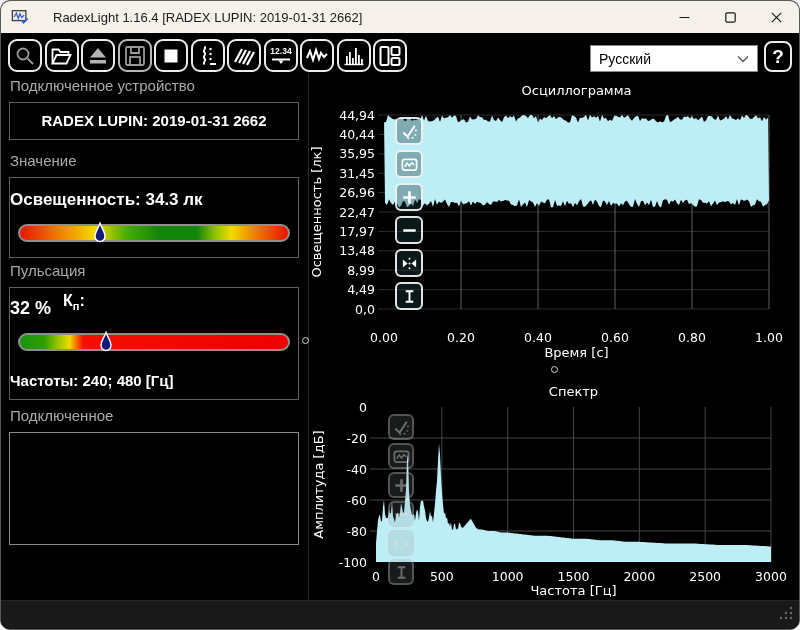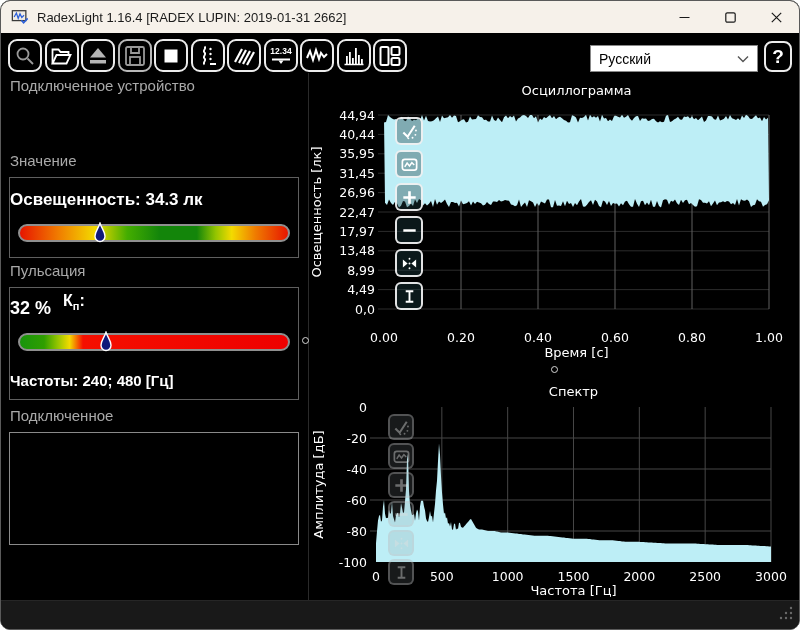--- a/index.html
+++ b/index.html
@@ -1,20 +1,20 @@
 <!DOCTYPE html>
 <html><head>
 <meta charset="utf-8">
 <style>
   html,body{margin:0;padding:0;background:#ffffff;font-family:"Liberation Sans",sans-serif;}
   .window{position:relative;width:800px;height:630px;background:#000;border:1px solid #5a5a5a;
           border-radius:10px;overflow:hidden;box-sizing:border-box;}
   
   .titlebar{position:absolute;top:0;left:0;right:0;height:32px;background:#f6f1ea;
-            display:flex;align-items:center;}
+            display:flex;align-items:center;gap:16px;}
   .app-icon{margin-left:10px;width:18px;height:18px;flex:0 0 auto;}
   .title-text{margin-left:8px;font-size:13px;color:#1b1b1b;white-space:nowrap;}
   .win-controls{margin-left:auto;display:flex;height:100%;}
   .win-btn{width:46px;height:100%;display:flex;align-items:center;justify-content:center;cursor:default;}
   
   .toolbar{position:absolute;top:33px;left:0;right:0;height:38px;display:flex;align-items:flex-end;
            padding-left:7px;box-sizing:border-box;background:#000;}
   .tb-btn{width:34px;height:33px;border:2px solid #ececec;border-radius:9px;margin-right:2.5px;
           display:flex;align-items:center;justify-content:center;background:#000;box-sizing:border-box;}
   .tb-btn svg{width:26px;height:26px;stroke:#fff;fill:none;stroke-width:1.8;}
@@ -170,20 +170,23 @@
       <svg class="lang-chevron" width="12" height="8" viewBox="0 0 12 8">
           <path d="M1,1.5L6,6.5L11,1.5" fill="none" stroke="#555" stroke-width="1.4"></path>
         </svg>
     </div>
     <div class="help-btn">
       <span>?</span>
     </div>
   </div>
 
   <div class="sec-label" style="top:76px">Подключенное устройство</div>
+  <div class="panel-box" style="top:101px;height:38px">
+    <div class="device-text">RADEX LUPIN: 2019-01-31 2662</div>
+  </div>
 
   <div class="sec-label" style="top:151px">Значение</div>
   <div class="panel-box" style="top:176px;height:81px">
     <div class="big-val" style="margin-top:12px;font-size:17px">Освещенность: 34.3 лк</div>
     <div class="gauge" style="top: 46px; background: linear-gradient(90deg, rgb(231, 21, 0) 0%, rgb(240, 122, 0) 14%, rgb(243, 218, 0) 28%, rgb(68, 173, 0) 40%, rgb(19, 133, 10) 52%, rgb(19, 133, 10) 66%, rgb(147, 196, 0) 73%, rgb(243, 218, 0) 79%, rgb(239, 122, 0) 88%, rgb(231, 21, 0) 100%);">
       <svg class="gauge-marker" viewBox="0 0 12 23" style="left: calc(30% - 6px);">
         <path d="M6,1.2 C7.6,6.2 11,9.6 11,14.2 a5,5.3 0 1 1 -10,0 C1,9.6 4.4,6.2 6,1.2 Z" fill="#101a7a" stroke="#fff" stroke-width="1.4"></path>
       </svg>
     </div>
   </div>

